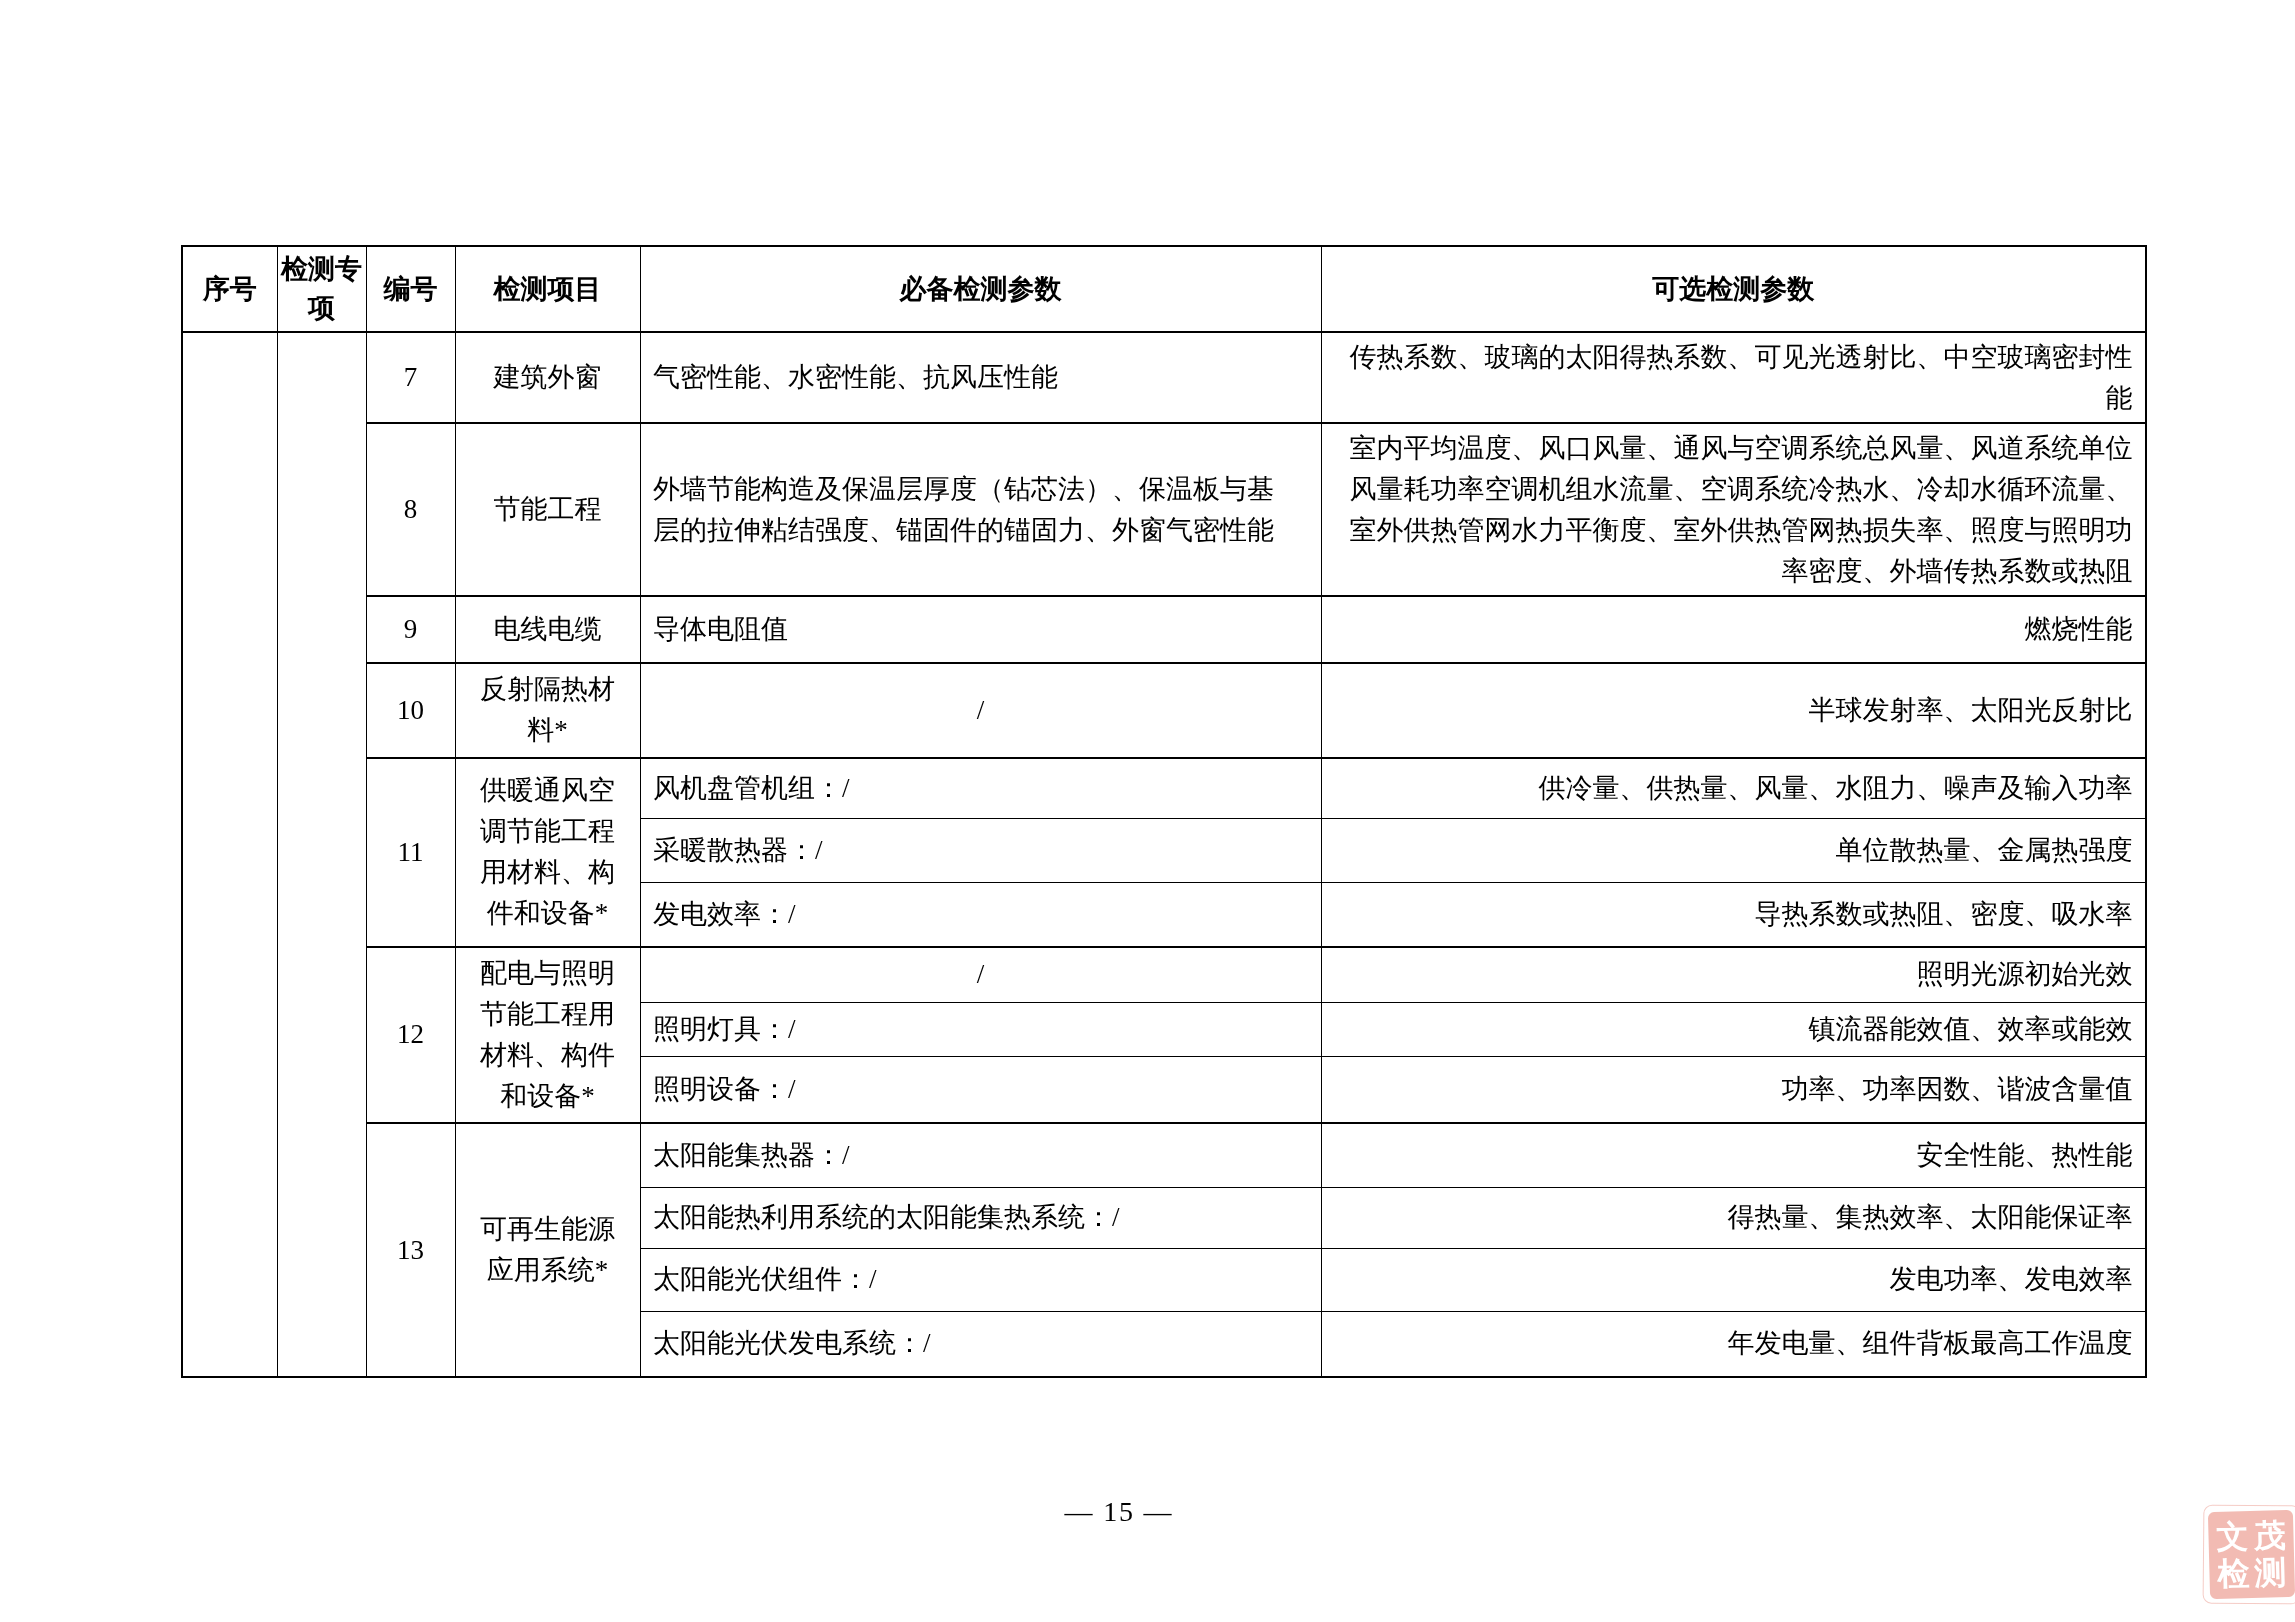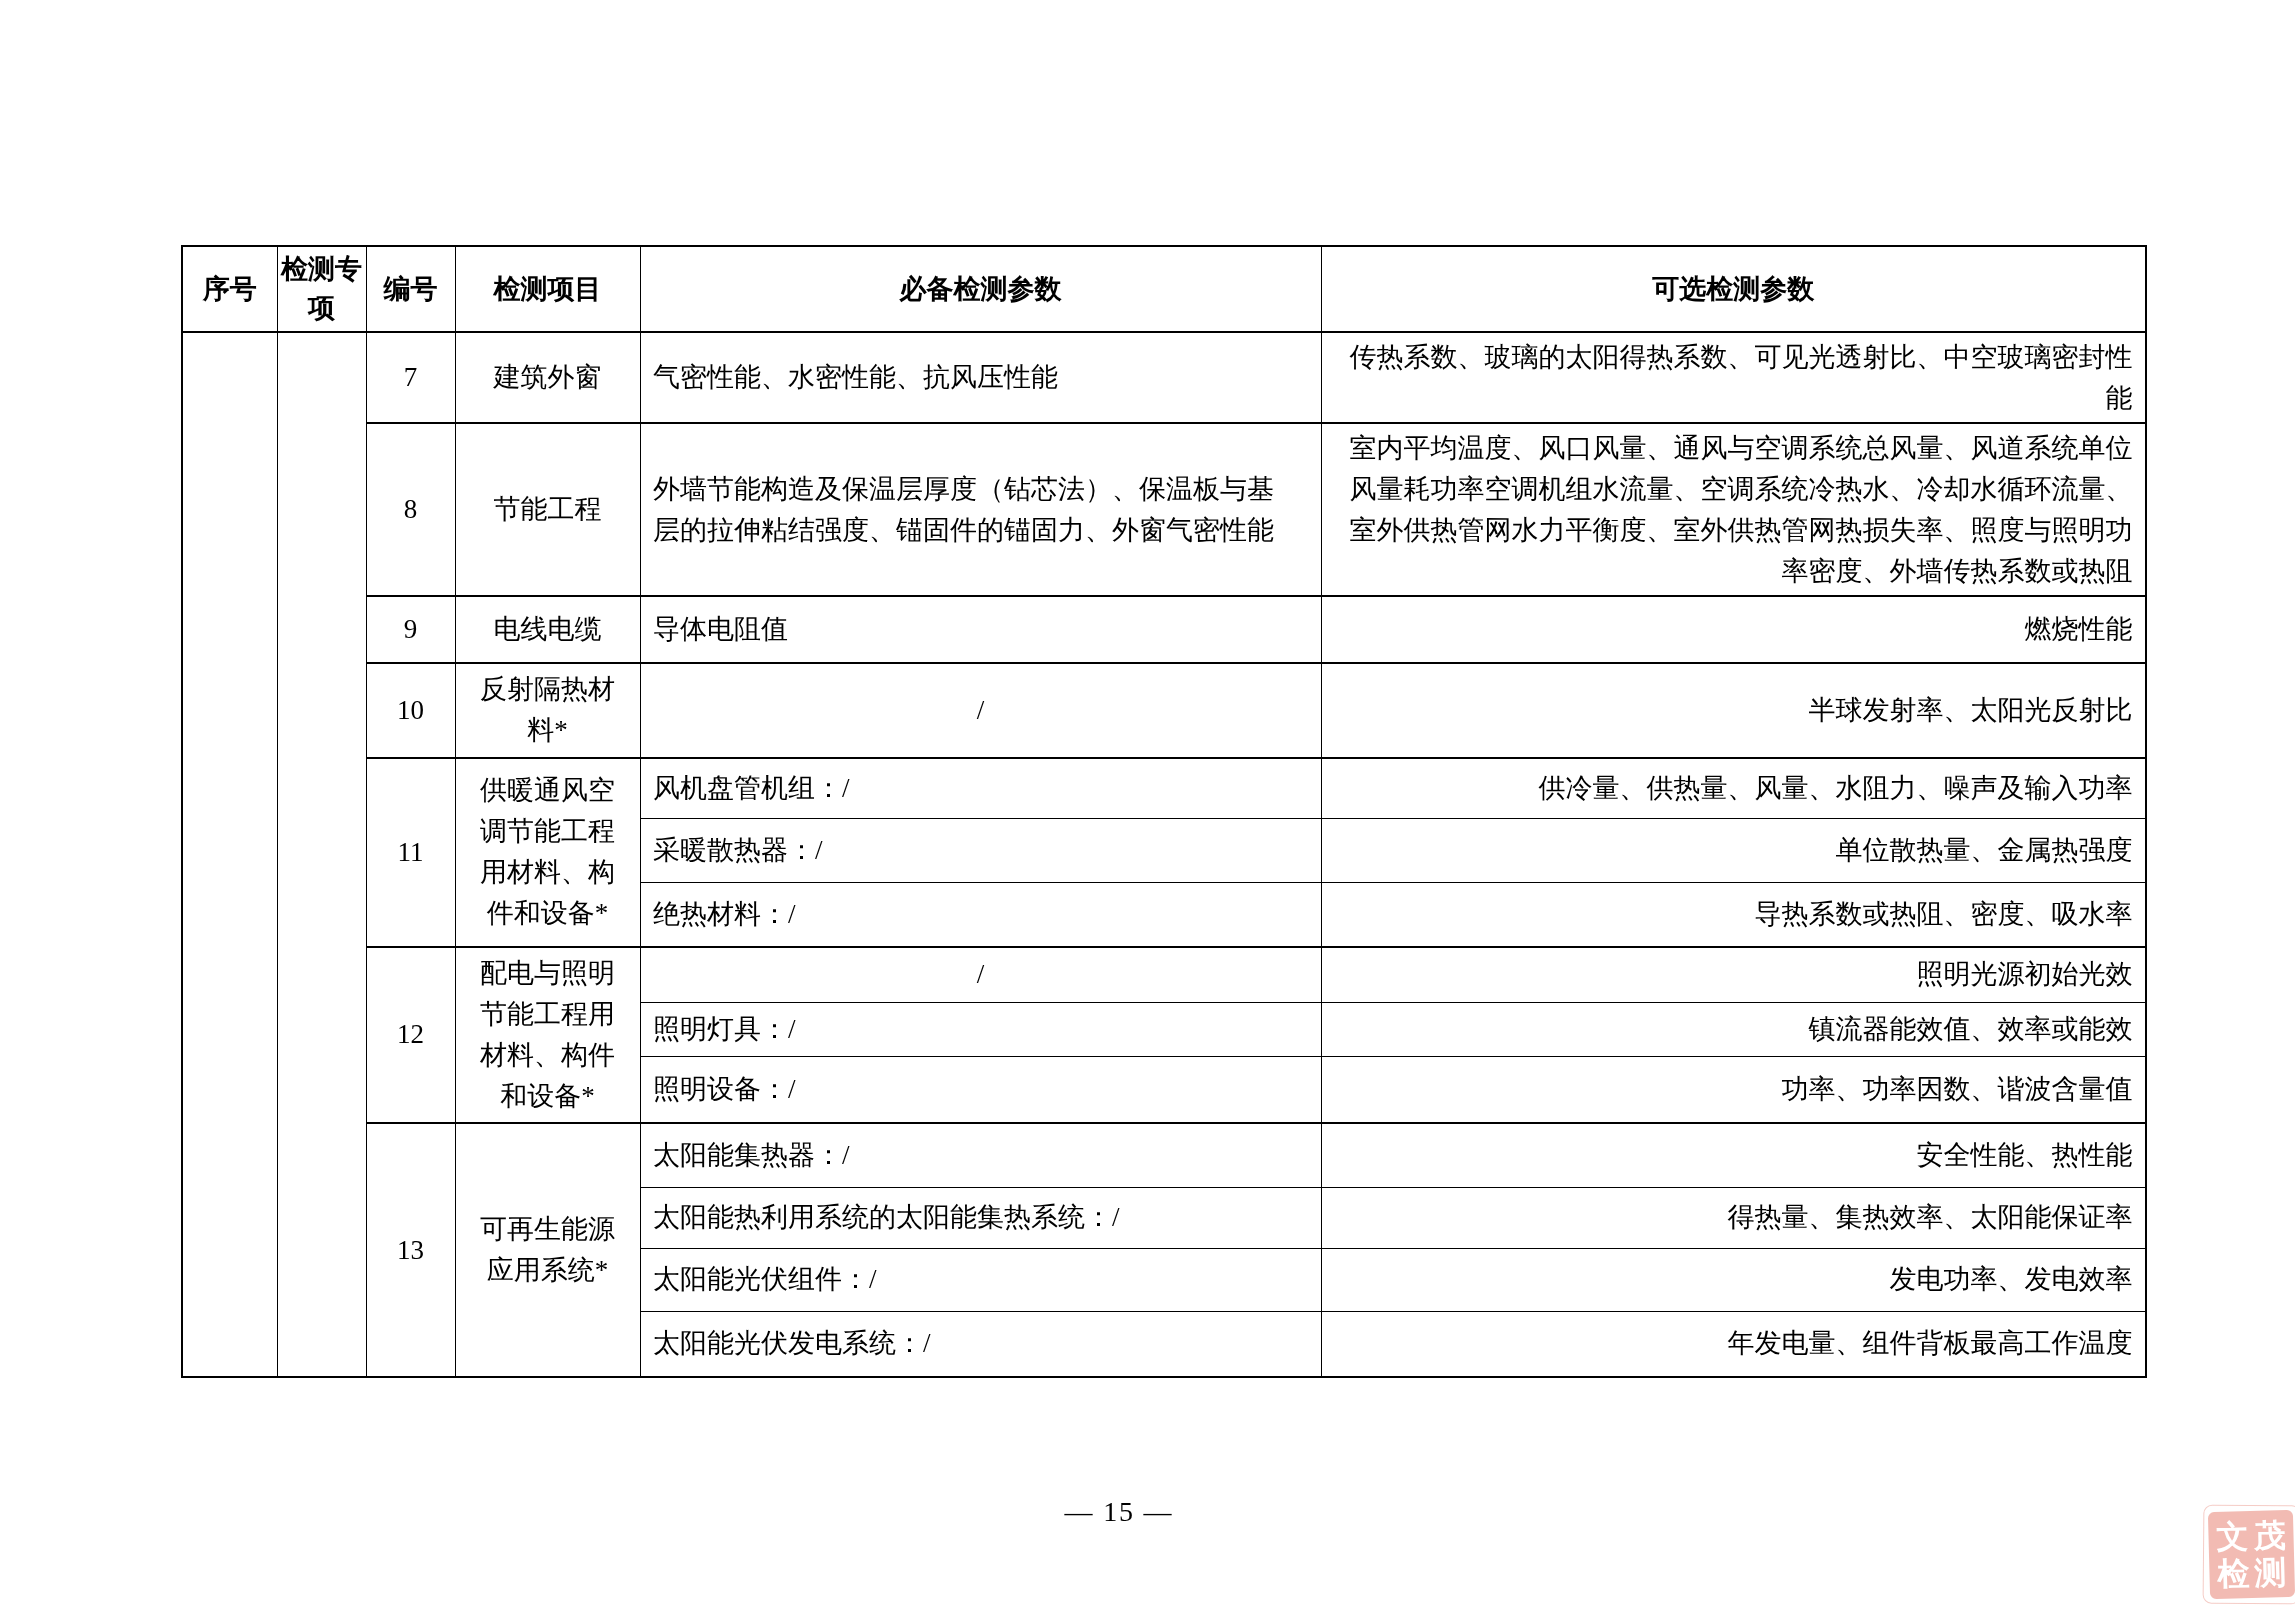--- a/index.html
+++ b/index.html
@@ -102,21 +102,21 @@
           <td rowspan="3" class="num-cell thick-top">11</td>
           <td rowspan="3" class="item-cell thick-top">供暖通风空调节能工程用材料、构件和设备*</td>
           <td class="req-cell thick-top">风机盘管机组：/</td>
           <td class="opt-cell thick-top">供冷量、供热量、风量、水阻力、噪声及输入功率</td>
         </tr>
         <tr style="height: 64px;">
           <td class="req-cell">采暖散热器：/</td>
           <td class="opt-cell">单位散热量、金属热强度</td>
         </tr>
         <tr style="height: 64px;">
-          <td class="req-cell">绝热材料：/</td>
+          <td class="req-cell">发电效率：/</td>
           <td class="opt-cell">导热系数或热阻、密度、吸水率</td>
         </tr>
         <tr style="height: 55px;">
           <td rowspan="3" class="num-cell thick-top">12</td>
           <td rowspan="3" class="item-cell thick-top">配电与照明节能工程用材料、构件和设备*</td>
           <td class="req-cell centered thick-top">/</td>
           <td class="opt-cell thick-top">照明光源初始光效</td>
         </tr>
         <tr style="height: 54px;">
           <td class="req-cell">照明灯具：/</td>

